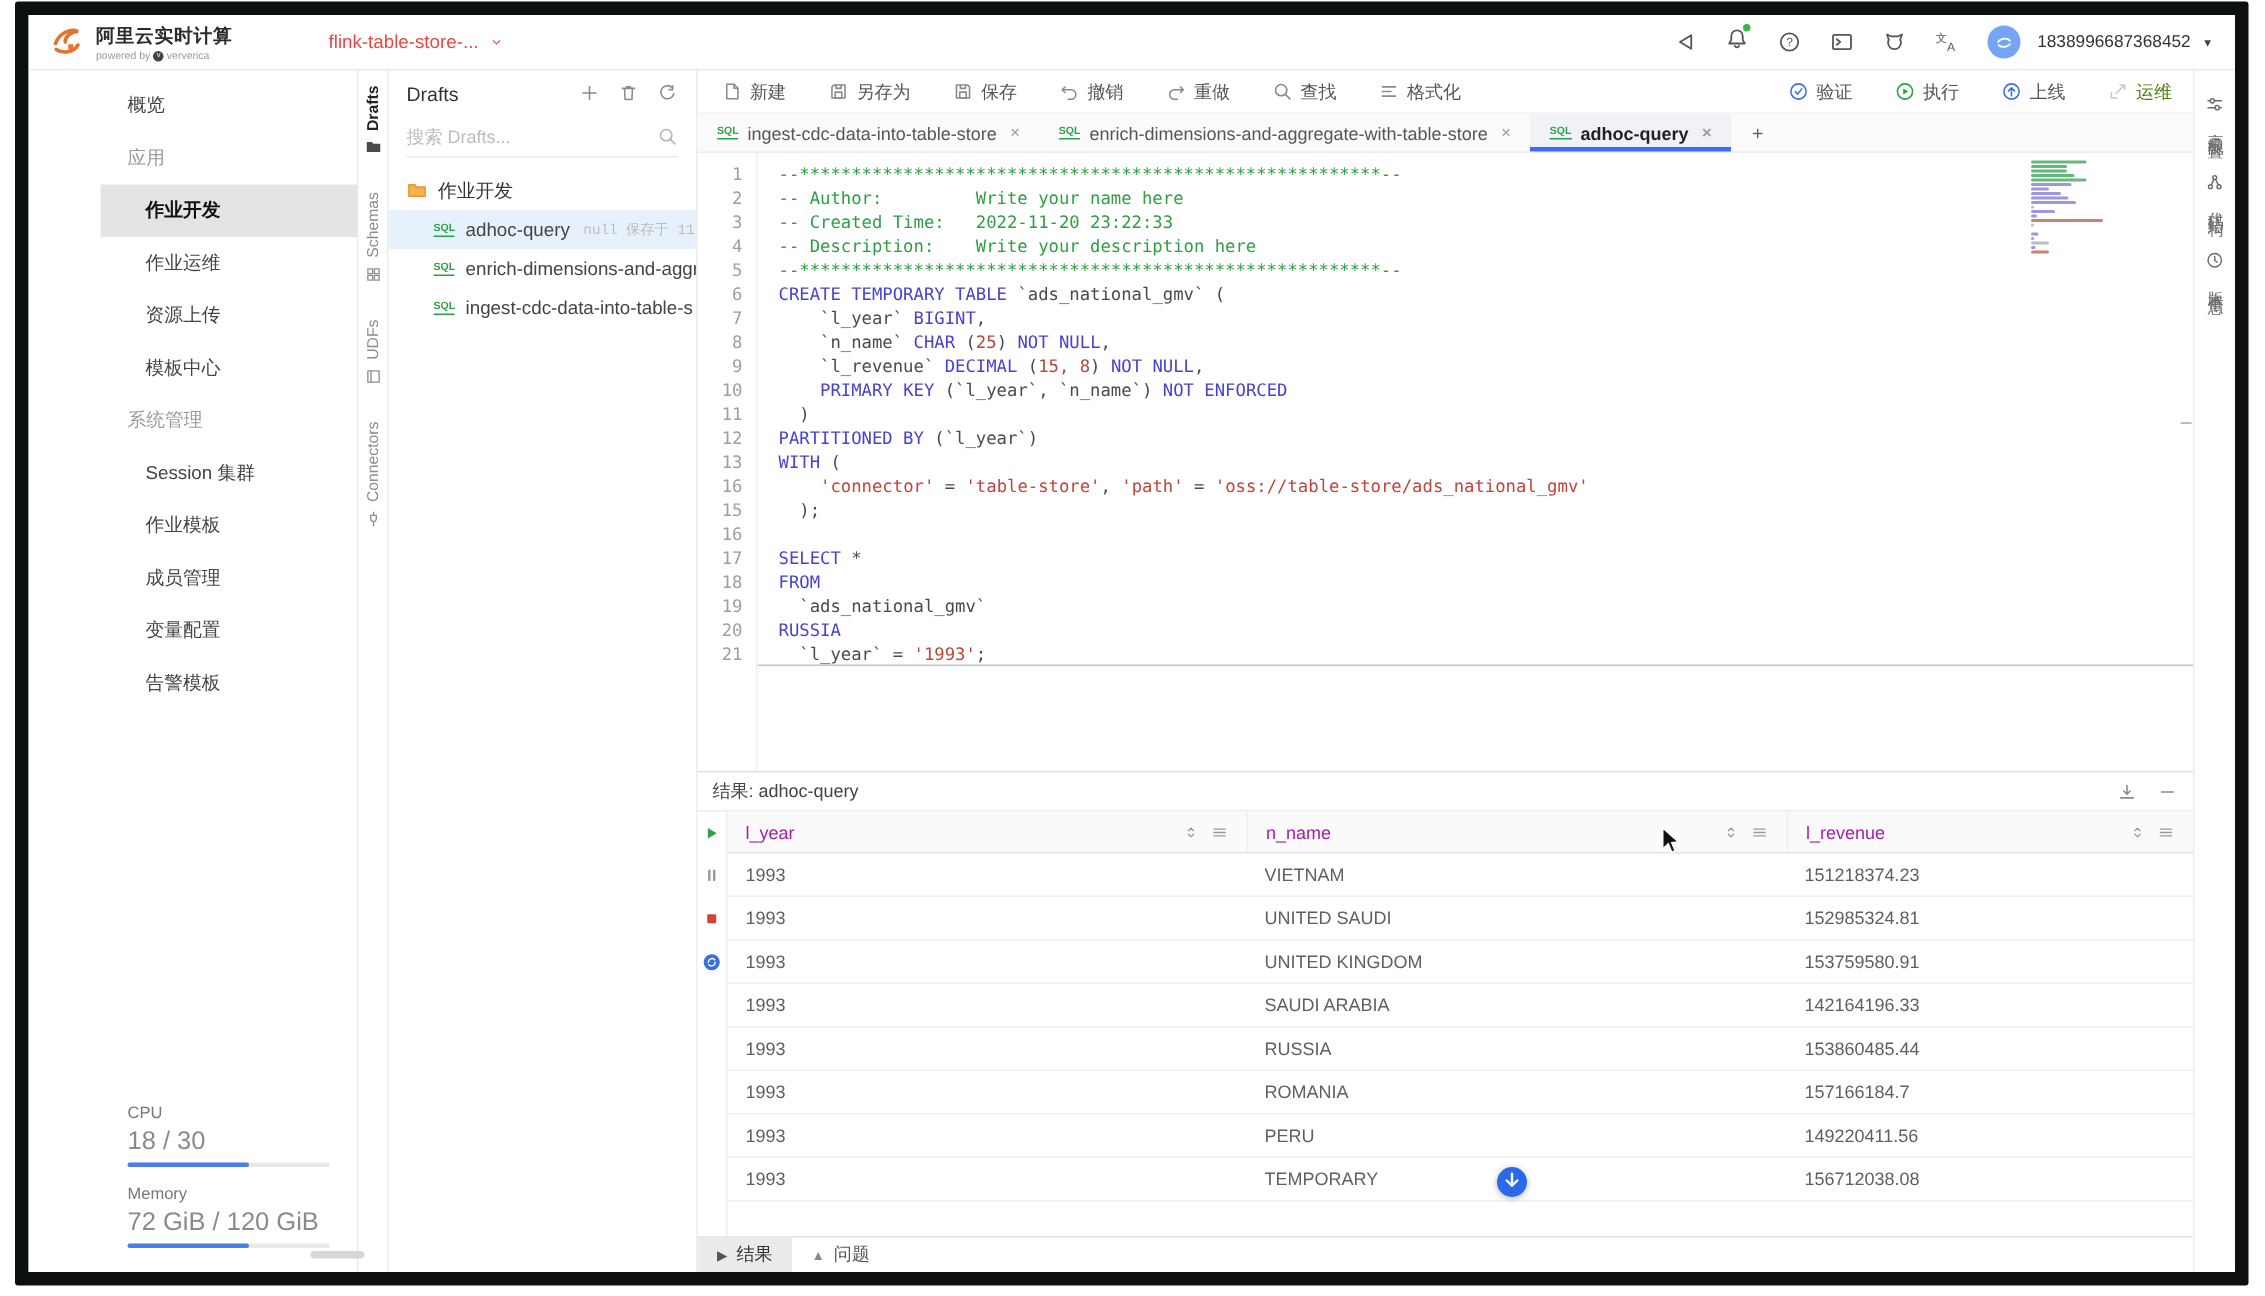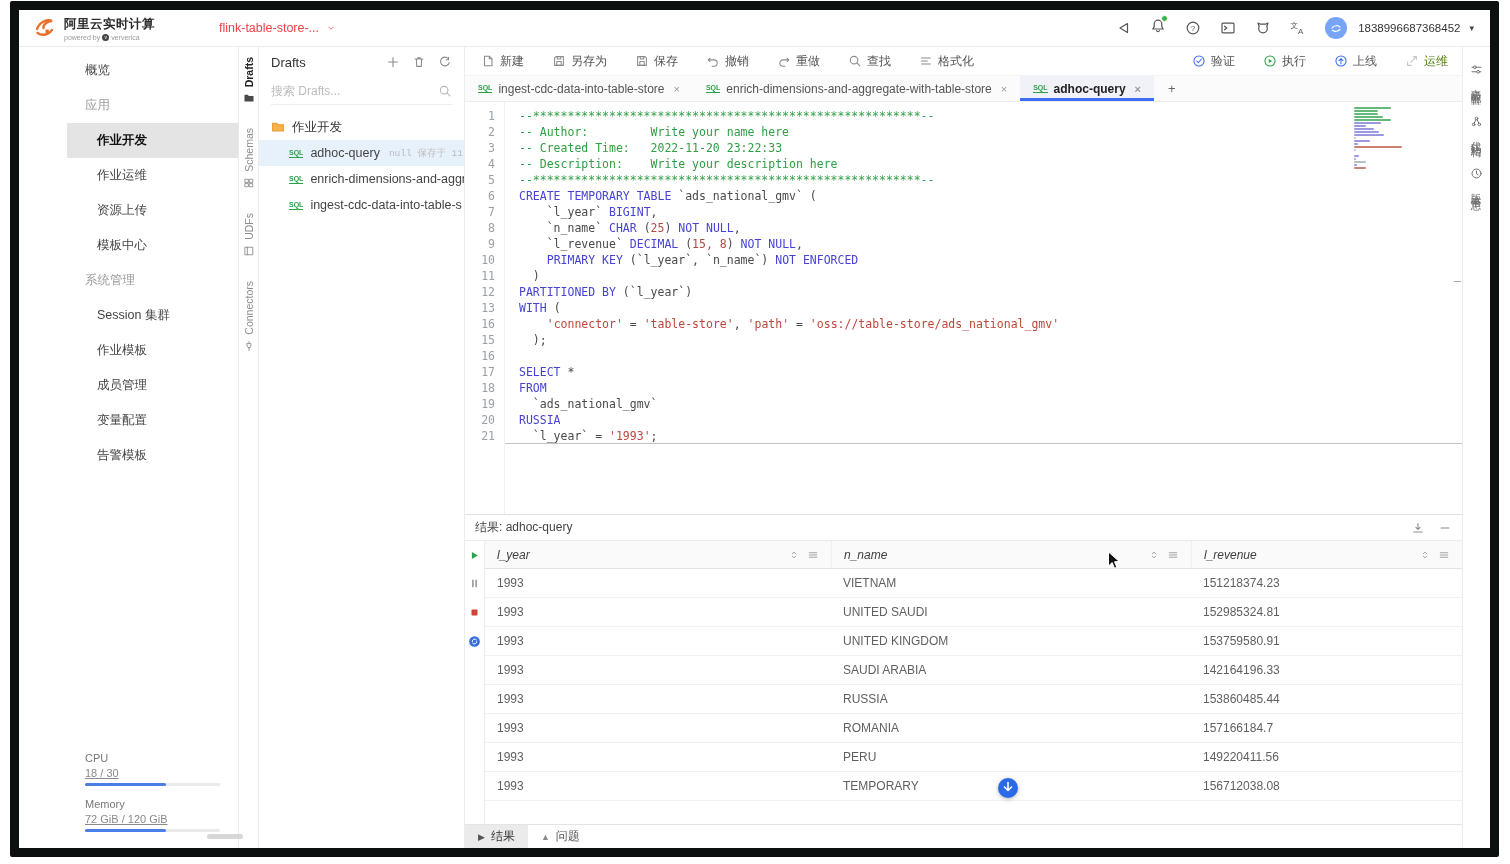--- a/index.html
+++ b/index.html
@@ -38,21 +38,21 @@
   .bodyrow { flex: 1; display: flex; min-height: 0; padding-left: 48px; }
 
   
   .sidebar { width: 172px; flex: none; border-right: 1px solid #ececec; padding-top: 6px; display: flex; flex-direction: column; }
   .nav-item { height: 35px; line-height: 35px; padding-left: 18px; font-size: 12.5px; color: #444; white-space: nowrap; }
   .nav-item.section { color: #9b9b9b; }
   .nav-item.child { padding-left: 30px; }
   .nav-item.active { background: #e4e4e4; color: #111; font-weight: bold; }
   .gauges { margin-top: auto; padding: 0 18px 16px 18px; }
   .gauge-label { font-size: 11px; color: #777; margin-top: 12px; }
-  .gauge-value { font-size: 11px; color: #8a8a8a; margin: 3px 0 4px 0; text-decoration: underline; }
+  .gauge-value { font-size: 17px; color: #8a8a8a; margin: 3px 0 4px 0; }
   .gauge-bar { height: 3px; background: #e9e9e9; border-radius: 2px; }
   .gauge-fill { height: 100%; background: #4a7fe8; border-radius: 2px; }
 
   
   .rail { width: 20px; flex: none; border-right: 1px solid #ececec; display: flex; flex-direction: column; align-items: center; padding-top: 10px; gap: 24px; }
   .rail-tab { display: flex; flex-direction: column; align-items: center; gap: 5px; color: #8d8d8d; }
   .rail-tab .vtext { writing-mode: vertical-rl; transform: rotate(180deg); font-size: 10.5px; }
   .rail-tab .icon svg { width: 12px; height: 12px; }
   .rail-tab.active { color: #222; font-weight: bold; }
 
@@ -105,21 +105,21 @@
   .results { height: 334px; flex: none; border-top: 1px solid #e0e0e0; display: flex; flex-direction: column; background: #fff; }
   .results-title { height: 26px; flex: none; display: flex; align-items: center; padding: 0 10px; font-size: 12px; color: #444; border-bottom: 1px solid #ececec; }
   .rt-actions { margin-left: auto; display: flex; gap: 13px; color: #8a8a8a; }
   .results-body { flex: 1; min-height: 0; display: flex; position: relative; }
   .ctrl-strip { width: 20px; flex: none; border-right: 1px solid #ececec; display: flex; flex-direction: column; align-items: center; }
   .ctrl-slot { height: 28px; display: flex; align-items: center; justify-content: center; color: #9a9a9a; }
   .ctrl-slot.row { height: 29px; }
   .ctrl-slot .icon svg { width: 13px; height: 13px; }
   .table-area { flex: 1; min-width: 0; display: flex; flex-direction: column; }
   .thead { height: 28px; flex: none; display: flex; background: #fafafa; border-bottom: 1px solid #e4e4e4; }
-  .th { display: flex; align-items: center; padding: 0 12px; font-size: 12px; color: #404040; font-style: italic; }
+  .th { display: flex; align-items: center; padding: 0 12px; font-size: 12px; color: #a21caf; }
   .th + .th { border-left: 1px solid #f0f0f0; }
   .th-icons { margin-left: auto; display: flex; gap: 7px; color: #9a9a9a; }
   .th-icons .icon svg { width: 12px; height: 12px; }
   .col1 { width: 346px; flex: none; } .col2 { width: 360px; flex: none; } .col3 { flex: 1; }
   .tbody { flex: 1; overflow: hidden; }
   .trow { height: 29px; display: flex; border-bottom: 1px solid #f1f1f1; font-size: 12px; color: #606060; }
   .td { display: flex; align-items: center; padding: 0 12px; white-space: nowrap; overflow: hidden; }
   .down-fab { position: absolute; left: 532px; top: 236px; width: 22px; height: 22px; }
   .down-fab svg { width: 22px; height: 22px; display: block; filter: drop-shadow(0 1px 2px rgba(0,0,0,.3)); }
   .bottom-tabs { height: 24px; flex: none; border-top: 1px solid #e4e4e4; display: flex; align-items: stretch; font-size: 12px; color: #555; }

